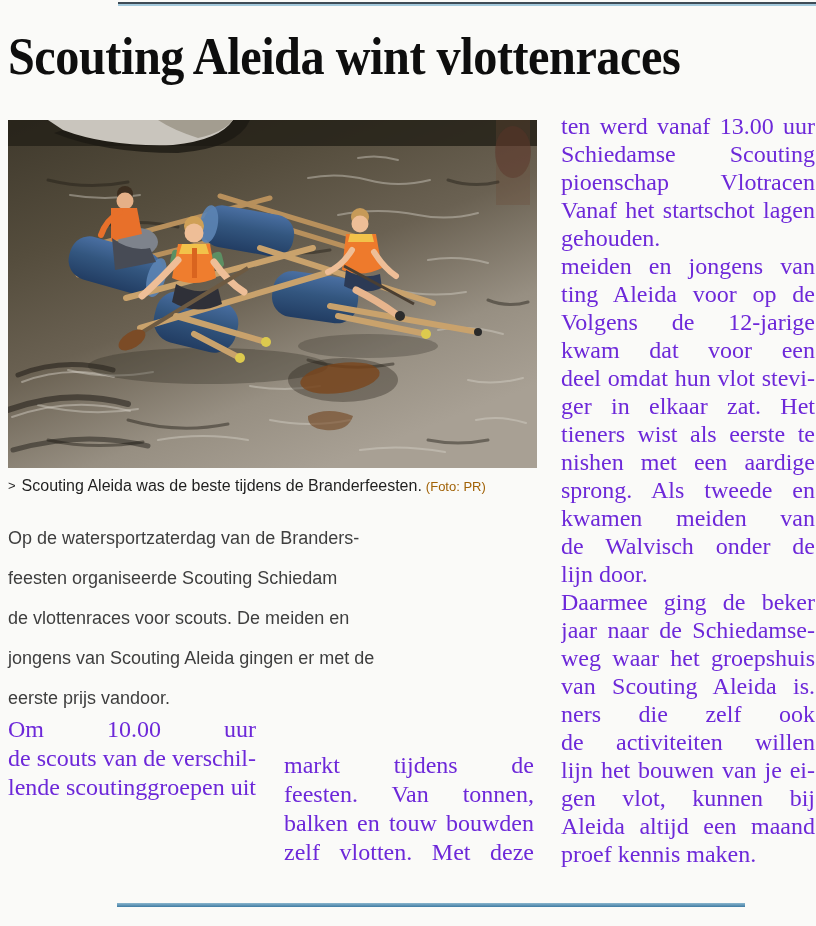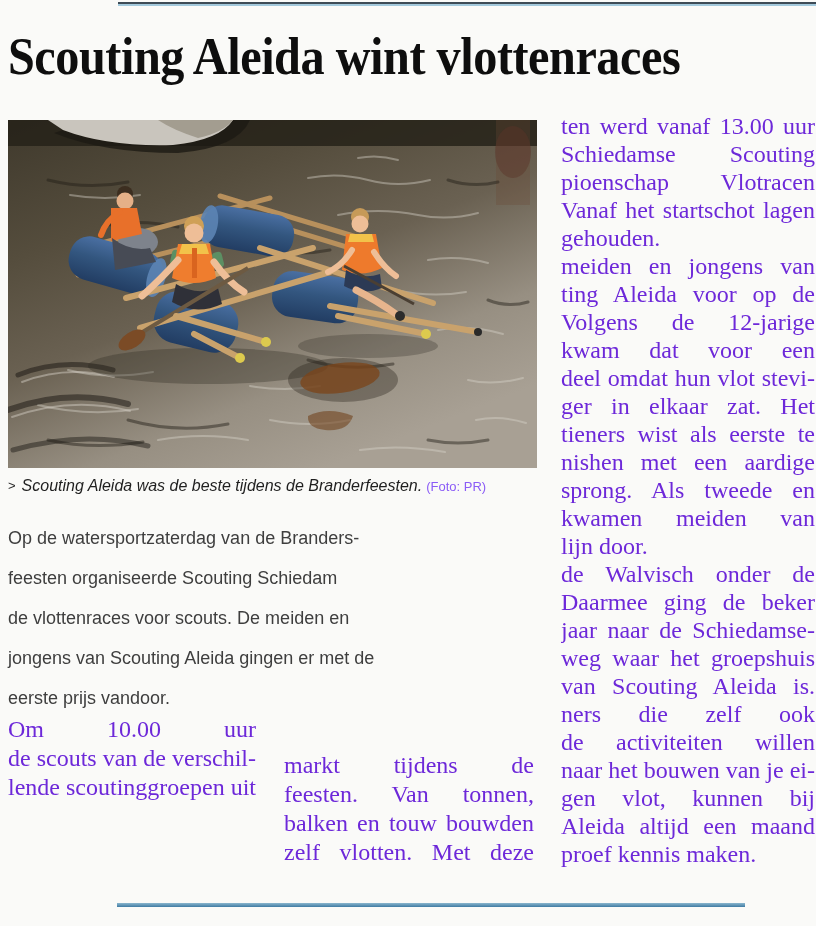--- a/index.html
+++ b/index.html
@@ -26,22 +26,22 @@
   }
   .photo {
     position:absolute; left:8px; top:120px; width:529px; height:348px;
   }
   .photo svg { display:block; }
   .caption {
     position:absolute; left:8px; top:477px; width:532px;
     font-family:"Liberation Sans", sans-serif; font-size:16px; color:#1f1f1f;
   }
   .cap-arrow { font-style:normal; font-size:13px; position:relative; top:-1px; margin-right:6px; color:#2a2a2a; }
-  .cap-text { font-style:italic; }
-  .cap-credit { font-style:normal; font-size:13px; color:#8b5cf6; margin-left:4px; }
+  .cap-text { }
+  .cap-credit { font-style:normal; font-size:13px; color:#a16207; margin-left:4px; }
   .lead {
     position:absolute; left:8px; top:518px; width:540px;
     font-family:"Liberation Sans", sans-serif; font-size:18px;
     color:#3e3e3e;
   }
   .lead-line { height:40px; line-height:40px; white-space:nowrap; }
   .col {
     position:absolute; color:#6d28d9; overflow:hidden;
     font-family:Liberation Serif, serif; font-size:24px;
   }
@@ -259,29 +259,29 @@
       <div class="serif-line">meiden en jongens van Scou-</div>
       <div class="serif-line">ting Aleida voor op de rest.</div>
       <div class="serif-line">Volgens de 12-jarige Esmée</div>
       <div class="serif-line">kwam dat voor een belangrijk</div>
       <div class="serif-line">deel omdat hun vlot stevi-</div>
       <div class="serif-line">ger in elkaar zat. Het groepje</div>
       <div class="serif-line">tieners wist als eerste te fi-</div>
       <div class="serif-line">nishen met een aardige voor-</div>
       <div class="serif-line">sprong. Als tweede en derde</div>
       <div class="serif-line">kwamen meiden van Scouting</div>
+      <div class="serif-line">de Walvisch onder de finish-</div>
       <div class="serif-line p-end">lijn door.</div>
-      <div class="serif-line">de Walvisch onder de finish-</div>
       <div class="serif-line">Daarmee ging de beker dit</div>
       <div class="serif-line">jaar naar de Schiedamse-</div>
       <div class="serif-line">weg waar het groepshuis</div>
       <div class="serif-line">van Scouting Aleida is. Tie-</div>
       <div class="serif-line">ners die zelf ook uitdagen-</div>
       <div class="serif-line">de activiteiten willen doen,</div>
-      <div class="serif-line">naar het bouwen van je ei-</div>
+      <div class="serif-line">lijn het bouwen van je ei-</div>
       <div class="serif-line">gen vlot, kunnen bij Scouting</div>
       <div class="serif-line">Aleida altijd een maand op</div>
       <div class="serif-line p-end">proef kennis maken.</div>
     </div>
 
   <div class="rule-bottom"></div>
 
 </div>
 
 </body></html>

